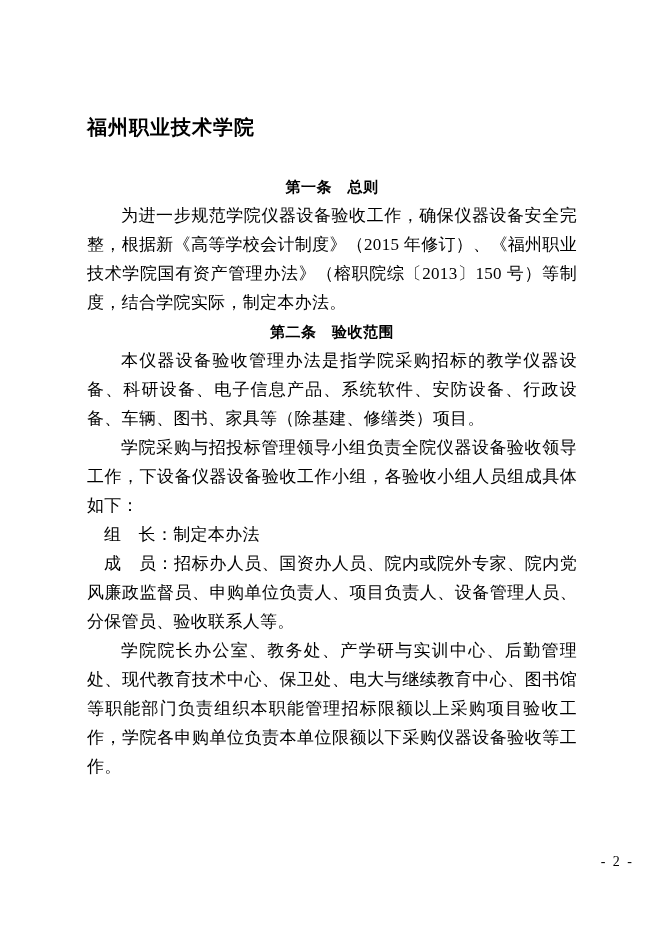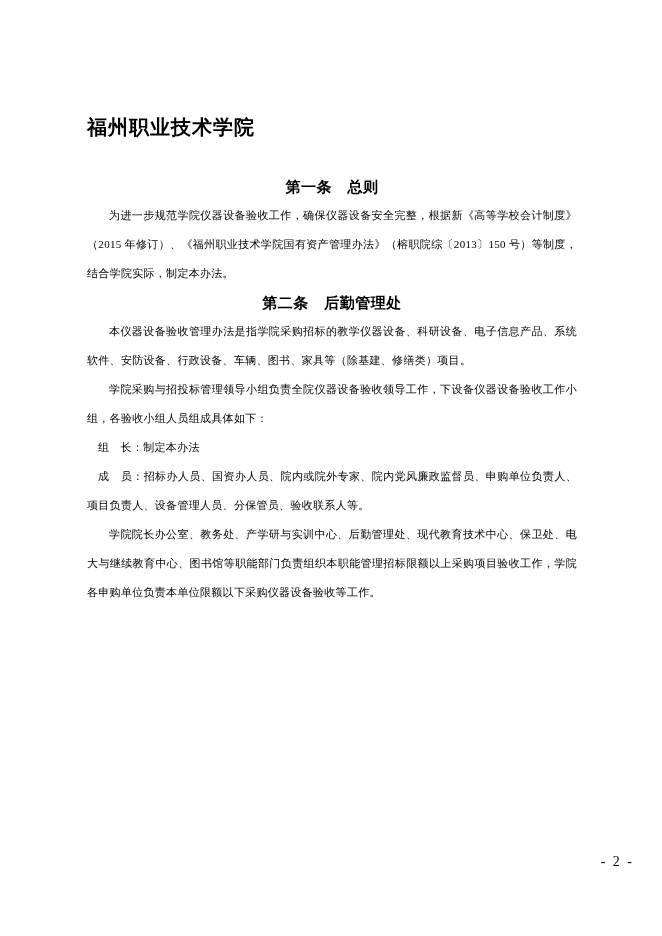--- a/index.html
+++ b/index.html
@@ -37,21 +37,21 @@
     text-align: center;
     font-size: 15px;
     font-weight: bold;
     line-height: 29px;
     margin: 0;
     font-family: "Liberation Sans", "DejaVu Sans", sans-serif;
     letter-spacing: 0.5px;
   }
   .para {
     margin: 0;
-    font-size: 11px;
+    font-size: 17px;
     line-height: 29px;
     text-align: justify;
     letter-spacing: 0.3px;
   }
   .indent2 { text-indent: 2em; }
   .indent1 { text-indent: 1em; }
   .page-number {
     position: absolute;
     right: 28px;
     top: 854px;
@@ -63,21 +63,21 @@
 </head>
 <body>
 
 <div class="page">
   <div class="content">
     <div class="doc-title">福州职业技术学院</div>
     <div class="title-gap"></div>
     <div id="sections">
         <div class="heading">第一条　总则</div>
         <p class="para indent2">为进一步规范学院仪器设备验收工作，确保仪器设备安全完整，根据新《高等学校会计制度》（2015 年修订）、《福州职业技术学院国有资产管理办法》（榕职院综〔2013〕150 号）等制度，结合学院实际，制定本办法。</p>
-        <div class="heading">第二条　后勤管理处</div>
+        <div class="heading">第二条　验收范围</div>
         <p class="para indent2">本仪器设备验收管理办法是指学院采购招标的教学仪器设备、科研设备、电子信息产品、系统软件、安防设备、行政设备、车辆、图书、家具等（除基建、修缮类）项目。</p>
         <p class="para indent2">学院采购与招投标管理领导小组负责全院仪器设备验收领导工作，下设备仪器设备验收工作小组，各验收小组人员组成具体如下：</p>
         <p class="para indent1">组　长：制定本办法</p>
         <p class="para indent1">成　员：招标办人员、国资办人员、院内或院外专家、院内党风廉政监督员、申购单位负责人、项目负责人、设备管理人员、分保管员、验收联系人等。</p>
         <p class="para indent2">学院院长办公室、教务处、产学研与实训中心、后勤管理处、现代教育技术中心、保卫处、电大与继续教育中心、图书馆等职能部门负责组织本职能管理招标限额以上采购项目验收工作，学院各申购单位负责本单位限额以下采购仪器设备验收等工作。</p>
       </div>
   </div>
   <div class="page-number">- 2 -</div>
 </div>
 

